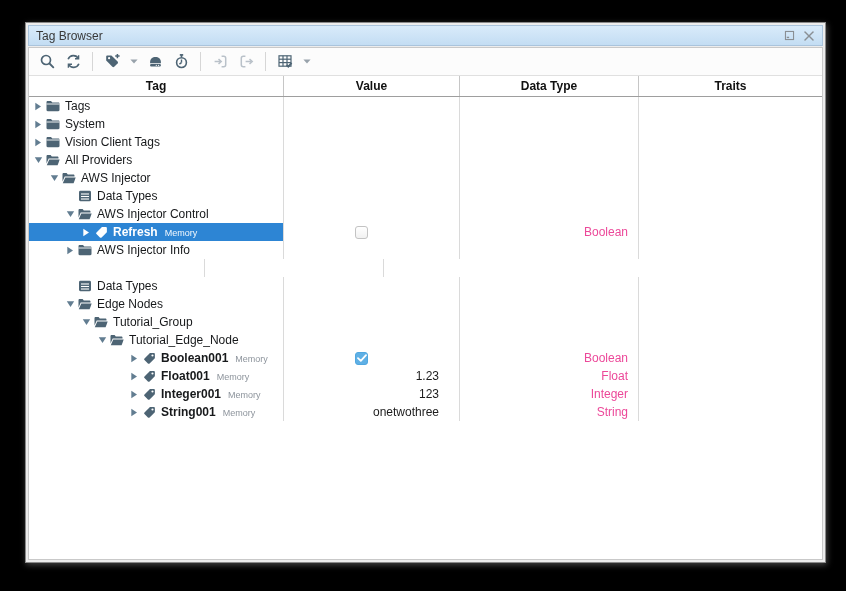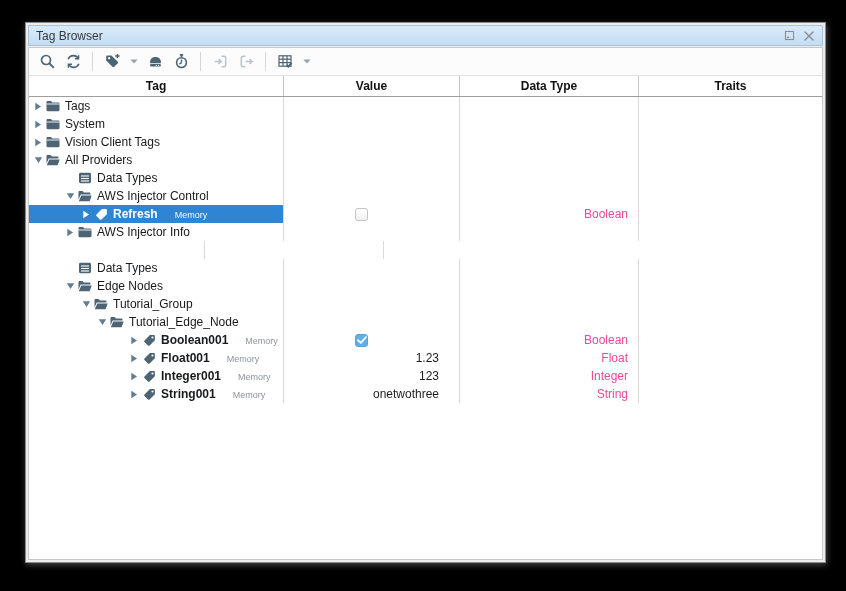--- a/index.html
+++ b/index.html
@@ -56,21 +56,21 @@
   .value-cell{border-right:1px solid #dadada;justify-content:flex-end;padding-right:20px;font-size:12px;color:#1c1c1c;}
   .value-cell.center{justify-content:center;}
   .dt-cell{border-right:1px solid #dadada;justify-content:flex-end;padding-right:10px;font-size:12px;color:#ec4899;}
   .expander{width:14px;flex:none;display:flex;align-items:center;justify-content:center;color:#627d91;}
   .selected .expander{color:#fff;}
   .tree-icon{width:16px;flex:none;display:flex;align-items:center;justify-content:center;margin-right:4px;color:var(--icon-slate);}
   .selected .tree-icon{color:#fff;}
   .label{font-size:12px;color:#17191b;}
   .label.tagname{font-weight:bold;}
   .selected .label{color:#fff;}
-  .badge{font-size:9px;color:#8d949c;margin-left:17px;margin-top:1px;}
+  .badge{font-size:9px;color:#8d949c;margin-left:7px;margin-top:1px;}
   .selected .badge{color:#f2f8fd;}
   .checkbox{
     width:13px;height:13px;box-sizing:border-box;border:1px solid #c3c3c3;border-radius:3px;
     background:linear-gradient(#fff,#f1f1f1);display:flex;align-items:center;justify-content:center;
   }
   .checkbox.checked{background:var(--cb-fill);border-color:var(--cb-border);}
   svg{display:block;}
 </style>
 </head>
 <body>
@@ -272,20 +272,39 @@
                 <path d="M3.3 5.5 H13.7 L11.6 11.2 H0.8 Z" fill="currentColor"></path>
               </svg>
             </span>
             <span class="label">All Providers</span>
           </div>
           <div class="cell c1 value-cell"></div>
           <div class="cell c2 dt-cell"></div>
           <div class="cell c3 traits-cell"></div>
         </div>
         <div class="row">
+          <div class="cell c0 tag-cell" style="padding-left: 18px;">
+            <span class="expander">
+              <svg viewBox="0 0 9 8" width="9" height="8">
+                <path d="M0.8 1.3 L8.2 1.3 L4.5 7 Z" fill="currentColor"></path>
+              </svg>
+            </span>
+            <span class="tree-icon">
+              <svg viewBox="0 0 14 12" width="14" height="12">
+                <path d="M0.5 2 C0.5 1.4 1 0.9 1.6 0.9 H4.6 L5.8 2.4 H11.4 C12 2.4 12.5 2.9 12.5 3.5 V4.5 H2.7 L0.5 9.4 Z" fill="currentColor"></path>
+                <path d="M3.3 5.5 H13.7 L11.6 11.2 H0.8 Z" fill="currentColor"></path>
+              </svg>
+            </span>
+            <span class="label">AWS Injector</span>
+          </div>
+          <div class="cell c1 value-cell"></div>
+          <div class="cell c2 dt-cell"></div>
+          <div class="cell c3 traits-cell"></div>
+        </div>
+        <div class="row">
           <div class="cell c0 tag-cell" style="padding-left: 34px;">
             <span class="expander"></span>
             <span class="tree-icon">
               <svg viewBox="0 0 14 12" width="14" height="12">
                 <rect x="1" y="0.8" width="12" height="10.4" rx="1.4" fill="currentColor"></rect>
                 <line x1="3" y1="4" x2="11" y2="4" stroke="#fff" stroke-width="1.1"></line>
                 <line x1="3" y1="6.5" x2="11" y2="6.5" stroke="#fff" stroke-width="1.1"></line>
                 <line x1="3" y1="9" x2="11" y2="9" stroke="#fff" stroke-width="1.1"></line>
               </svg>
             </span>

